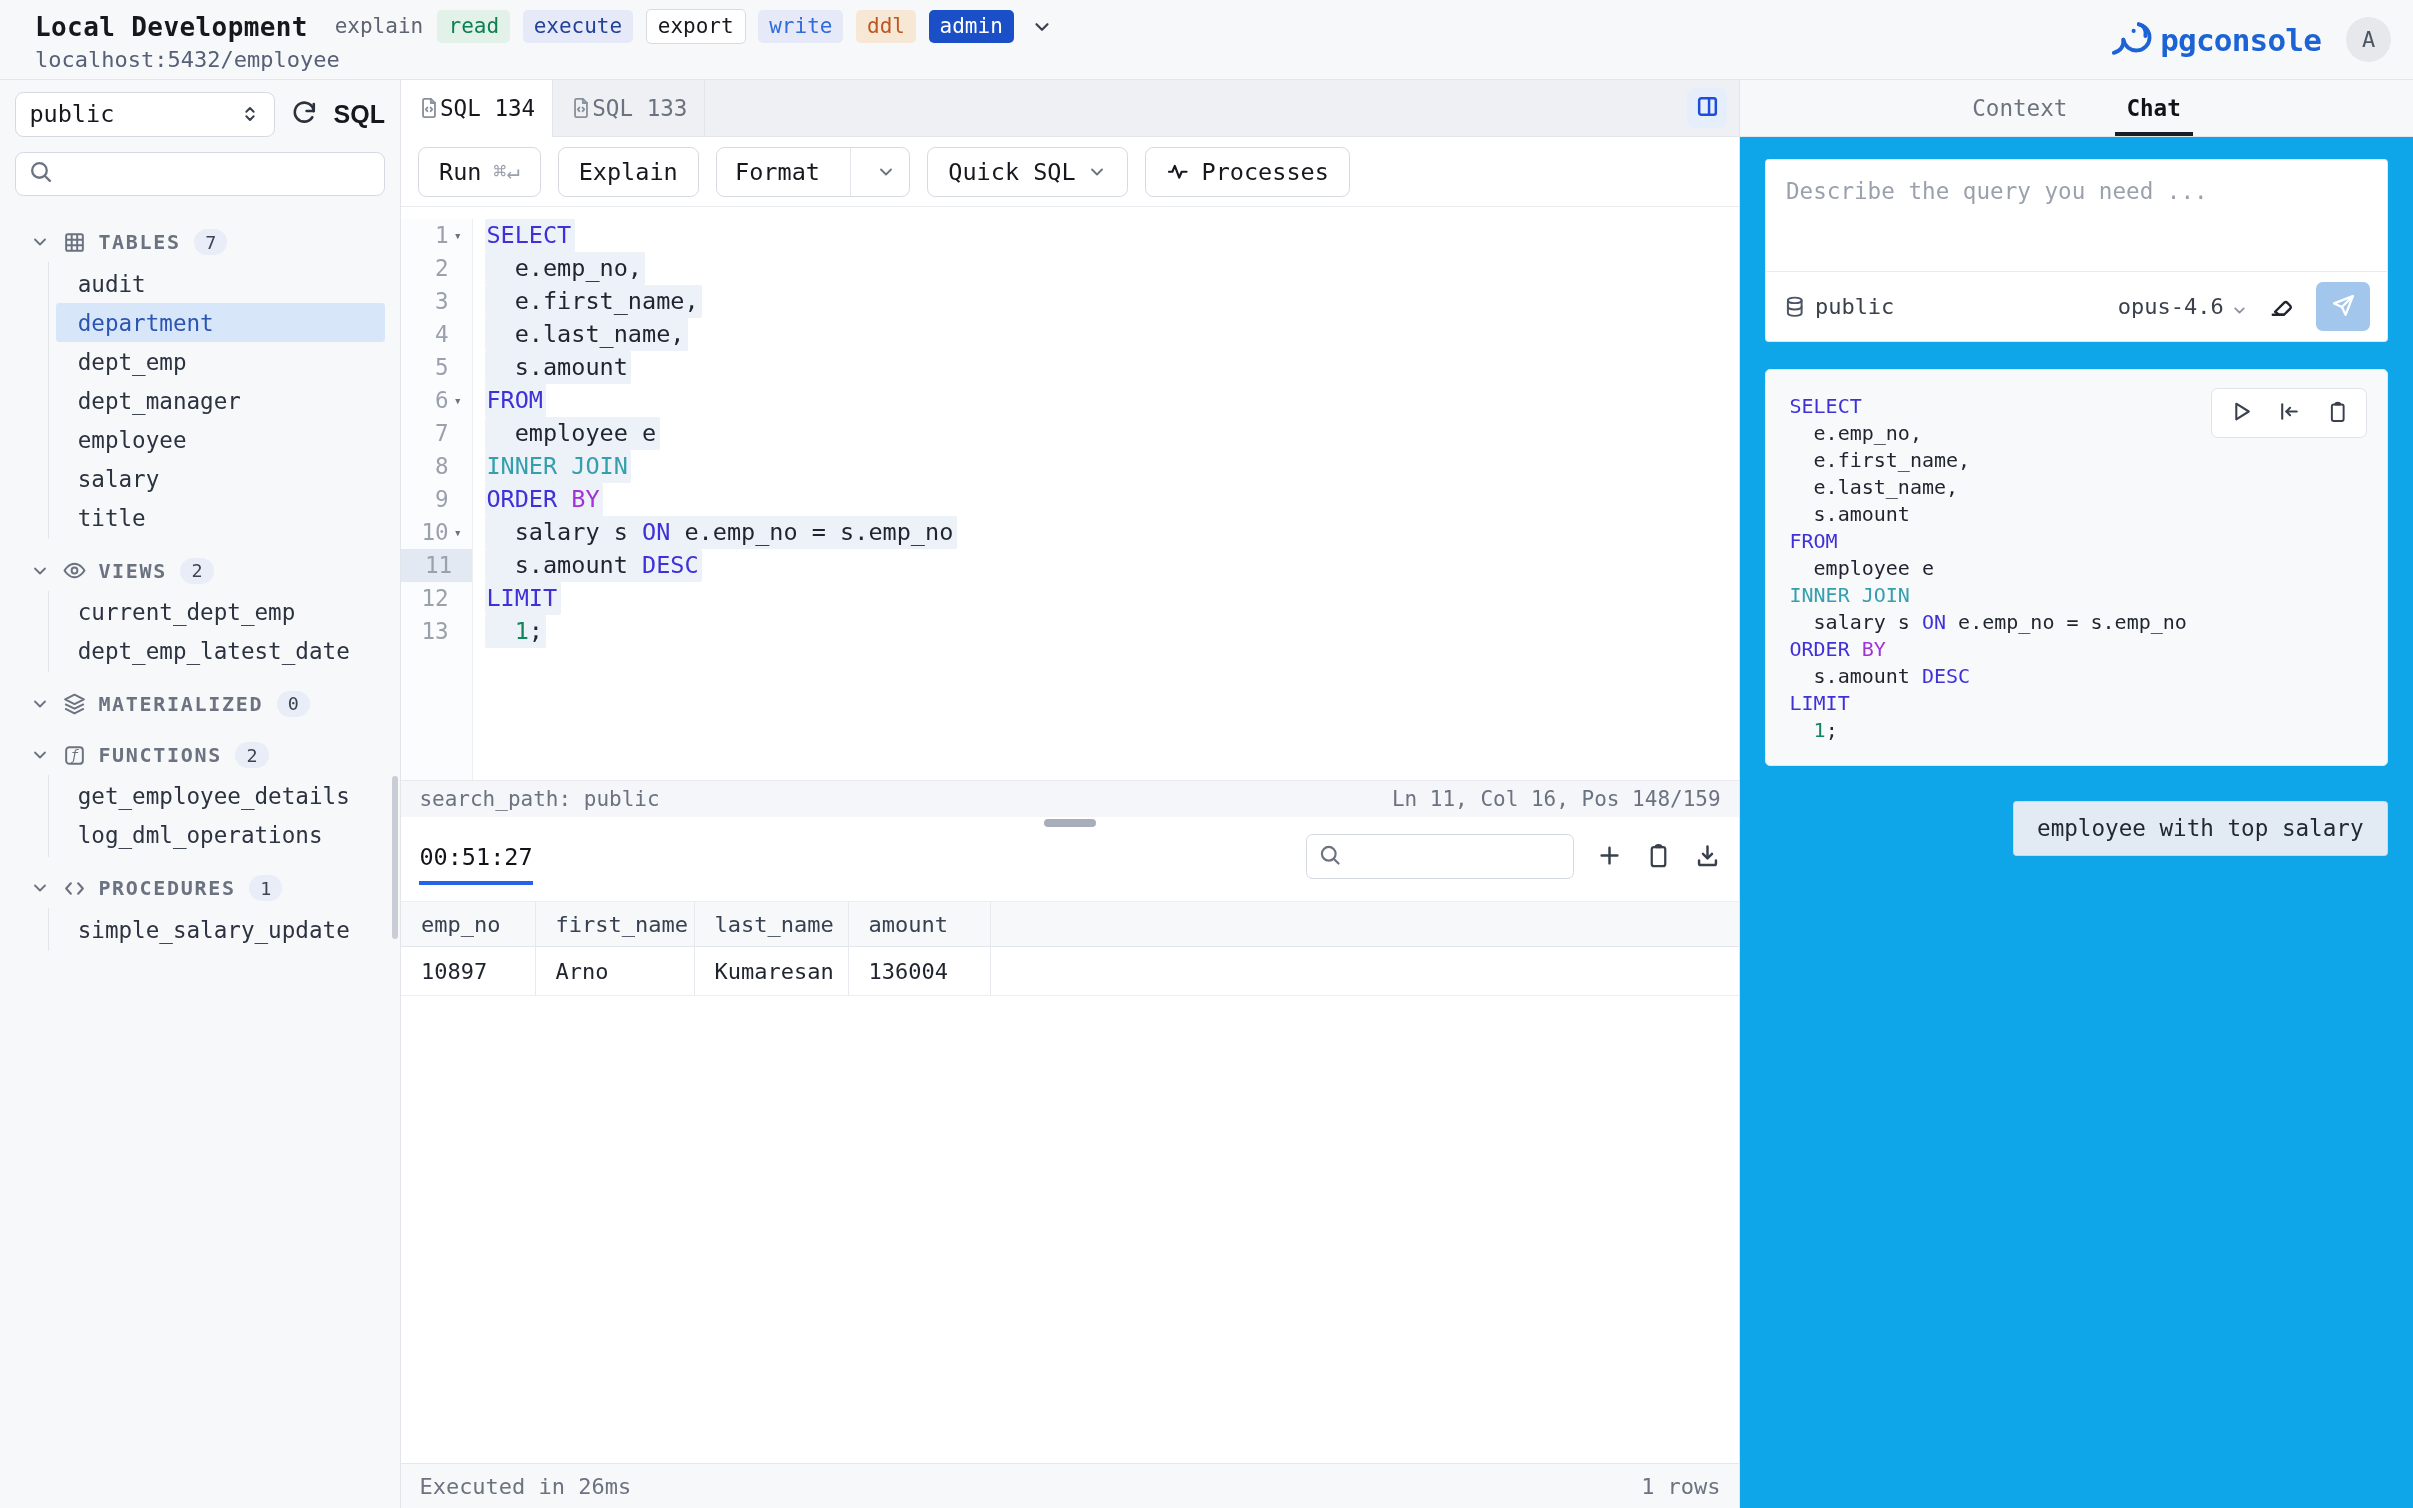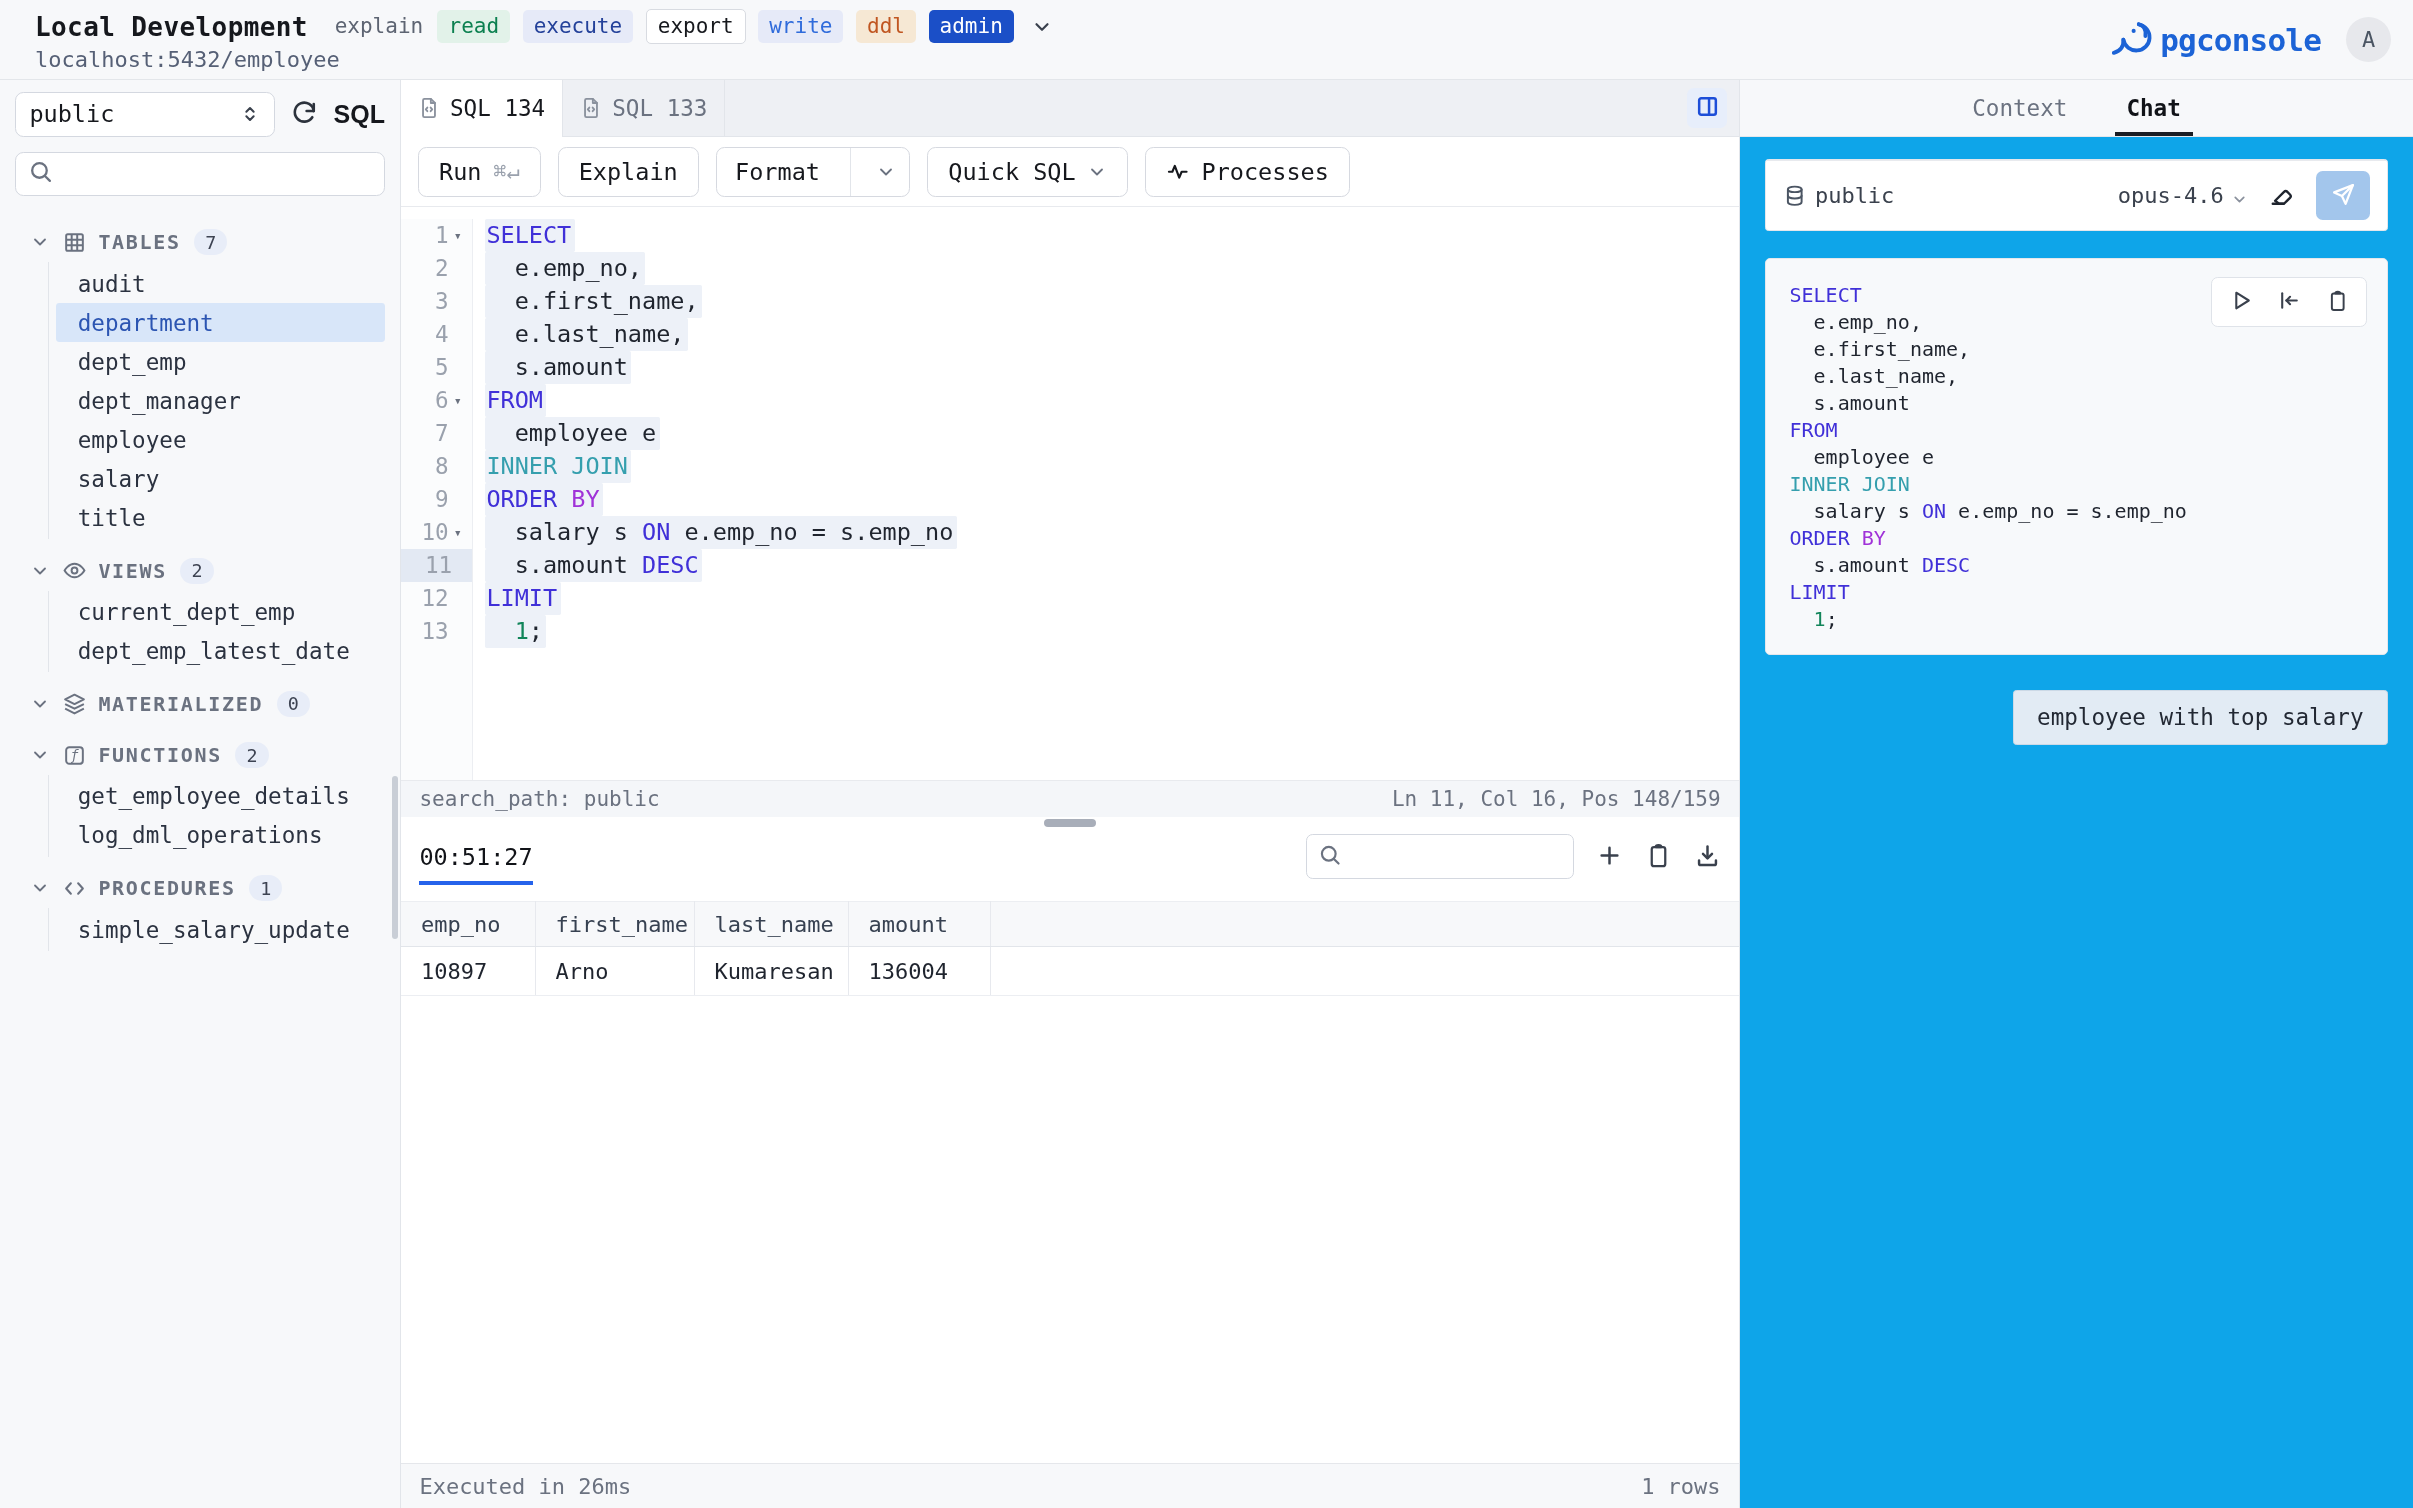--- a/index.html
+++ b/index.html
@@ -84,21 +84,21 @@
   }
 
   
   main { flex: 1; min-width: 0; display: flex; flex-direction: column; background: #fff; }
   .tabbar {
     height: 57px; background: #eef0f4; border-bottom: 0.8px solid #e2e5ea;
     display: flex; align-items: stretch; flex: 0 0 auto; position: relative;
   }
   .sql-tabs { display: flex; }
   .sql-tab {
-    display: flex; align-items: center; gap: 10px; padding: 0 17px; font-size: 22.6px;
+    display: flex; align-items: center; padding: 0 17px; font-size: 22.6px;
     color: #6b7280; border-right: 0.8px solid #e2e5ea; cursor: pointer; position: relative;
   }
   .sql-tab .ficon { color: #8a919d; display: flex; }
   .sql-tab.active { background: #fff; color: #16181d; }
   .sql-tab.active::after { content:""; position: absolute; left:0; right:0; bottom:-0.8px; height:1.7px; background:#fff; }
   .panel-toggle {
     position: absolute; right: 11.7px; top: 8.4px; width: 40px; height: 40px;
     background: #e7eefb; border: none; border-radius: 6.7px; color: #1d4ed8;
     display: flex; align-items: center; justify-content: center; cursor: pointer;
   }
@@ -649,20 +649,21 @@
           <span>Context</span>
         </div>
         <div class="rtab active">
           <span>Chat</span>
           <span class="underline"></span>
         </div>
       </div>
       <div class="rbody">
 
         <div class="chat-card">
+          <textarea placeholder="Describe the query you need ..." style=""></textarea>
           <div class="chat-controls">
             <div class="scope">
               <span class="db-ic">
                 <svg width="23.5" height="23.5" viewBox="0 0 24 24" fill="none" stroke="currentColor" stroke-width="2" stroke-linecap="round">
                     <ellipse cx="12" cy="5.5" rx="7" ry="2.8"></ellipse>
                     <path d="M5 5.5v13c0 1.5 3.1 2.8 7 2.8s7-1.3 7-2.8v-13"></path>
                     <path d="M5 12c0 1.5 3.1 2.8 7 2.8s7-1.3 7-2.8"></path>
                   </svg>
               </span>
               <span>public</span>

